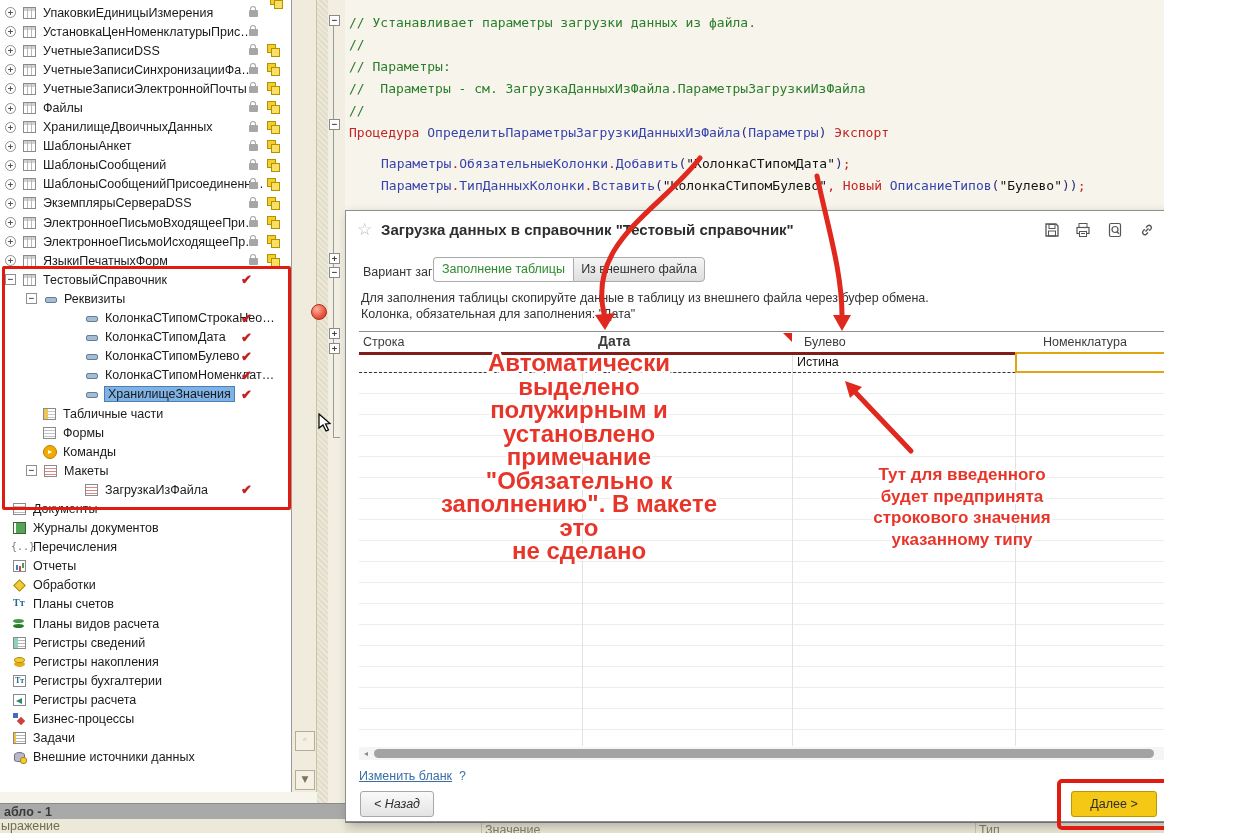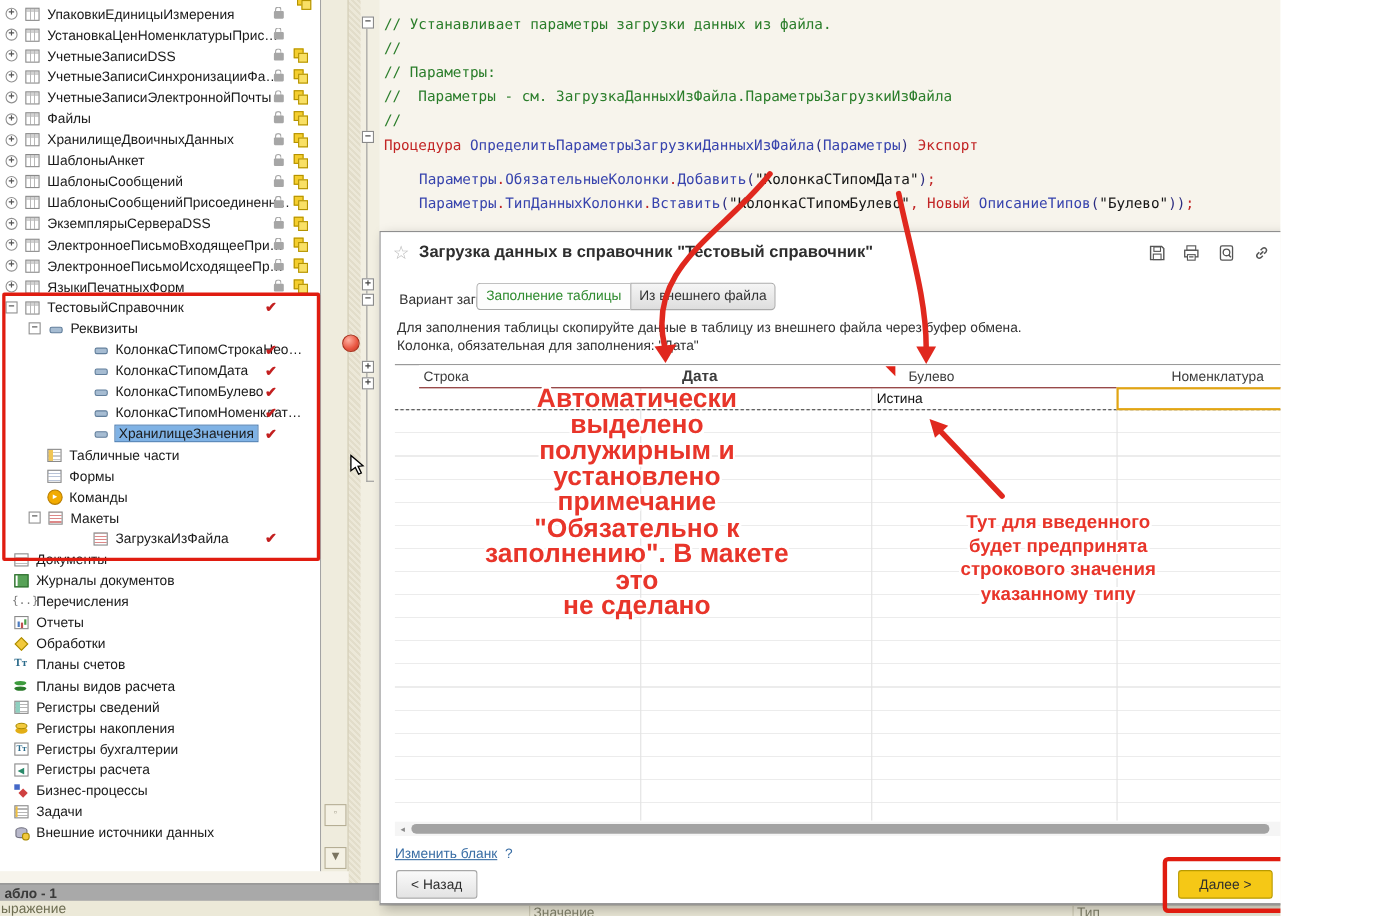--- a/index.html
+++ b/index.html
@@ -94,41 +94,41 @@
   .dlg-ic{position:absolute;top:9px;width:22px;height:20px;color:#555;text-align:center;cursor:default;}
   .dlg-ic svg{display:block;margin:2px auto 0;}
   #dlg-variant-label{position:absolute;left:17px;top:54px;color:#333;}
   .tabbtn{position:absolute;top:46px;height:25px;border:1px solid #ababab;box-sizing:border-box;
         text-align:center;line-height:23px;}
   #tab-fill{left:87px;width:140px;background:#fdfdfd;color:#2e8b2e;border-radius:4px 0 0 4px;border-right:none;}
   #tab-file{left:227px;width:132px;background:linear-gradient(#f5f5f5,#dedede);color:#333;border-radius:0 4px 4px 0;}
   #hint1{position:absolute;left:15px;top:80px;color:#333;}
   #hint2{position:absolute;left:15px;top:96px;color:#333;}
   #dtable{position:absolute;left:13px;top:120px;width:864px;height:414px;border-top:1px solid #8f8f8f;box-sizing:border-box;}
-  #dtable-header{position:absolute;left:0;top:0;width:100%;height:20px;border-bottom:1px solid #7f1d1d;background:#fff;margin-left:22px;}
+  #dtable-header{position:absolute;left:0;top:0;width:100%;height:20px;border-bottom:3px solid #7f1d1d;background:#fff;}
   .th{position:absolute;top:3px;color:#3c3c3c;}
   #th-date{font-weight:bold;font-size:14px;top:1px;}
   #rows-bg{position:absolute;left:0;top:20px;width:100%;height:394px;
         background:repeating-linear-gradient(to bottom,transparent 0 20px,#ececec 20px 21px);}
   .colline{position:absolute;top:0;width:1px;height:414px;background:#e2e2e2;}
   #table-right-dash{position:absolute;left:861px;top:0;width:1px;height:414px;border-left:1px dashed #4a4a4a;}
   #row1-dash{position:absolute;left:0;top:40px;width:861px;border-bottom:1.5px dashed #333;}
   #cell-true{position:absolute;left:438px;top:23px;color:#111;}
   #sel-cell{position:absolute;left:656px;top:20px;width:218px;height:21px;border:2px solid #e2a512;background:#fff;box-sizing:border-box;}
   #note-tri{position:absolute;left:424px;top:1px;width:0;height:0;border-left:9px solid transparent;border-top:9px solid #e02318;}
   .vscroll{position:absolute;left:877px;top:120px;width:14px;height:414px;background:#f5f5f5;}
   .vthumb{position:absolute;left:2px;top:16px;width:10px;height:356px;background:#a3a3a3;border-radius:5px;}
   .sarrow{position:absolute;width:14px;height:14px;font-size:8px;line-height:14px;text-align:center;color:#8a8a8a;}
   .hscroll{position:absolute;left:13px;top:536px;width:878px;height:13px;background:#f5f5f5;}
   .hthumb{position:absolute;left:15px;top:2px;width:780px;height:9px;background:#a3a3a3;border-radius:5px;}
   #link-edit{position:absolute;left:13px;top:558px;color:#3a6ea5;text-decoration:underline;cursor:pointer;}
   #link-help{position:absolute;left:113px;top:558px;color:#3a6ea5;cursor:pointer;}
   .dlgbtn{position:absolute;top:580px;height:26px;border:1px solid #a8a8a8;border-radius:3px;
         background:linear-gradient(#fafafa,#e3e3e3);text-align:center;line-height:24px;color:#2e2e2e;box-sizing:border-box;}
-  #btn-back{left:14px;width:74px;}
+  #btn-back{left:14px;width:74px;font-style:italic;}
   #btn-next{left:725px;width:86px;background:#f5c816;border-color:#b89a00;}
   #btn-close{left:829px;width:76px;}
   #next-redbox{position:absolute;left:1057px;top:779px;width:112px;height:43px;border:4px solid #e01c10;border-radius:5px;z-index:40;}
   
   .note{position:absolute;z-index:45;text-align:center;font-weight:bold;color:#e8352a;letter-spacing:0;
         text-shadow:-2px -2px 0 #fff,2px -2px 0 #fff,-2px 2px 0 #fff,2px 2px 0 #fff,0 -2px 0 #fff,0 2px 0 #fff,-2px 0 0 #fff,2px 0 0 #fff;}
   #note1{left:428px;top:351px;width:302px;font-size:24px;line-height:23.5px;}
   #note2{left:812px;top:464px;width:300px;font-size:17px;line-height:21.5px;}
   #arrows{position:absolute;left:0;top:0;width:1260px;height:833px;z-index:44;pointer-events:none;}
   #cursor{position:absolute;left:318px;top:413px;z-index:50;pointer-events:none;}

